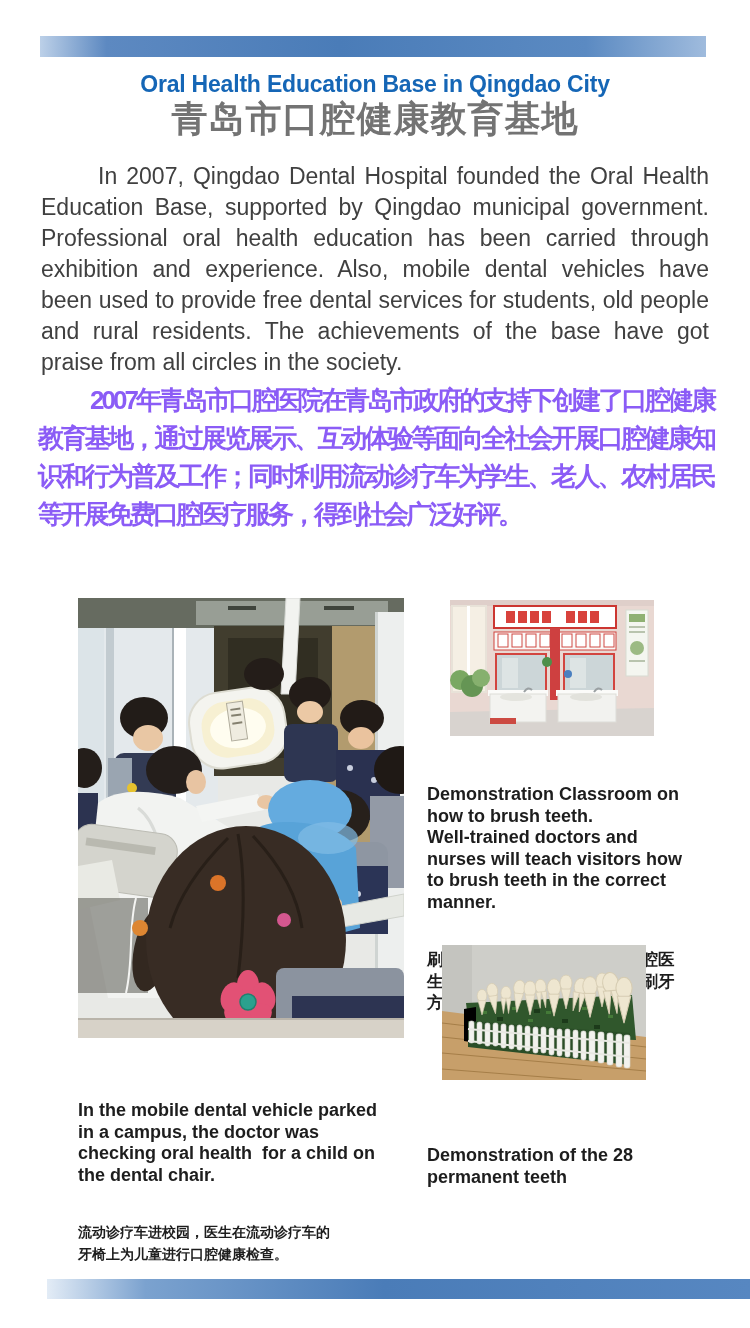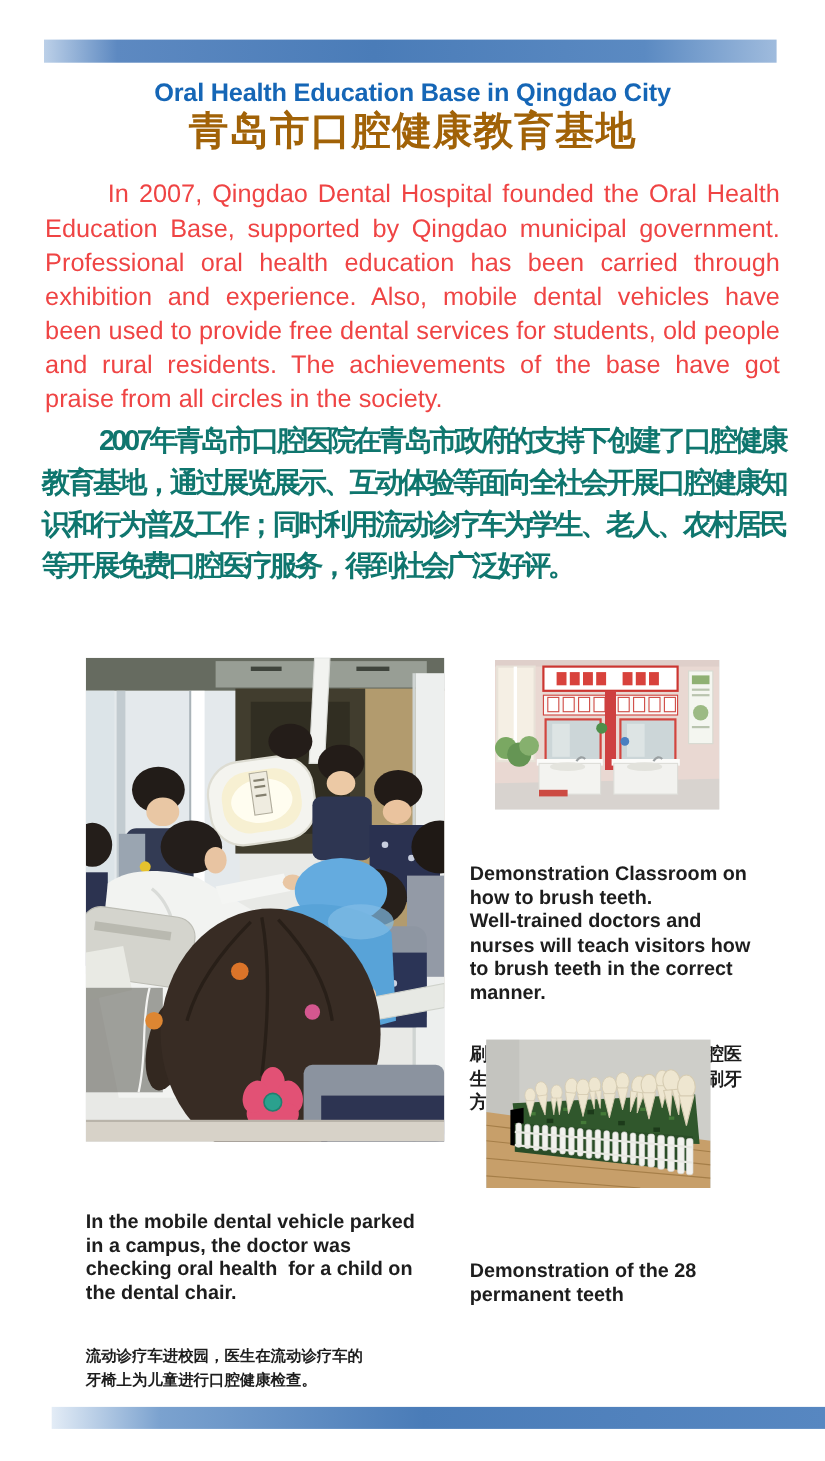--- a/index.html
+++ b/index.html
@@ -15,30 +15,30 @@
     position:absolute;left:47px;top:1279px;width:703px;height:20px;
     background:linear-gradient(90deg,#e3ecf6 0%,#7b a;#7ba2cf 14%,#4a7cb8 48%,#5787c1 100%);
     background:linear-gradient(90deg,#e3ecf6 0%,#7ba2cf 14%,#4a7cb8 48%,#5787c1 100%);
   }
   .title-en{
     position:absolute;left:0;top:71px;width:750px;margin:0;text-align:center;
     font-size:23px;font-weight:bold;color:#1566b6;letter-spacing:-0.2px;
   }
   .title-zh{
     position:absolute;left:0;top:95px;width:750px;margin:0;text-align:center;
-    font-size:36px;font-weight:bold;color:#a16207;letter-spacing:1px;
+    font-size:36px;font-weight:bold;color:#737373;letter-spacing:1px;
   }
   .intro-en{
     position:absolute;left:41px;top:161px;width:668px;margin:0;
-    font-size:23px;line-height:31px;color:#ef4444;text-align:justify;text-indent:57px;
+    font-size:23px;line-height:31px;color:#404040;text-align:justify;text-indent:57px;
   }
   .intro-zh{
     position:absolute;left:38px;top:381px;width:676px;margin:0;
     font-size:26px;font-weight:bold;line-height:38px;letter-spacing:-3px;
-    color:#0f766e;text-align:justify;text-indent:52px;
+    color:#8b5cf6;text-align:justify;text-indent:52px;
   }
   .photo{position:absolute;overflow:hidden;background:#ddd;}
   .photo svg{display:block;}
   .photo-vehicle{left:78px;top:598px;width:326px;height:440px;}
   .photo-classroom{left:450px;top:600px;width:204px;height:136px;}
   .photo-teeth{left:442px;top:945px;width:204px;height:135px;}
   .caption{position:absolute;color:#1d1d1d;font-weight:bold;white-space:pre-wrap;margin-top:11px;}
   .cap-en{font-size:18px;line-height:21.5px;}
   .cap-zh{font-size:14px;line-height:21.5px;}
   .cap-zh-sm{font-size:16.5px;line-height:21.5px;}

